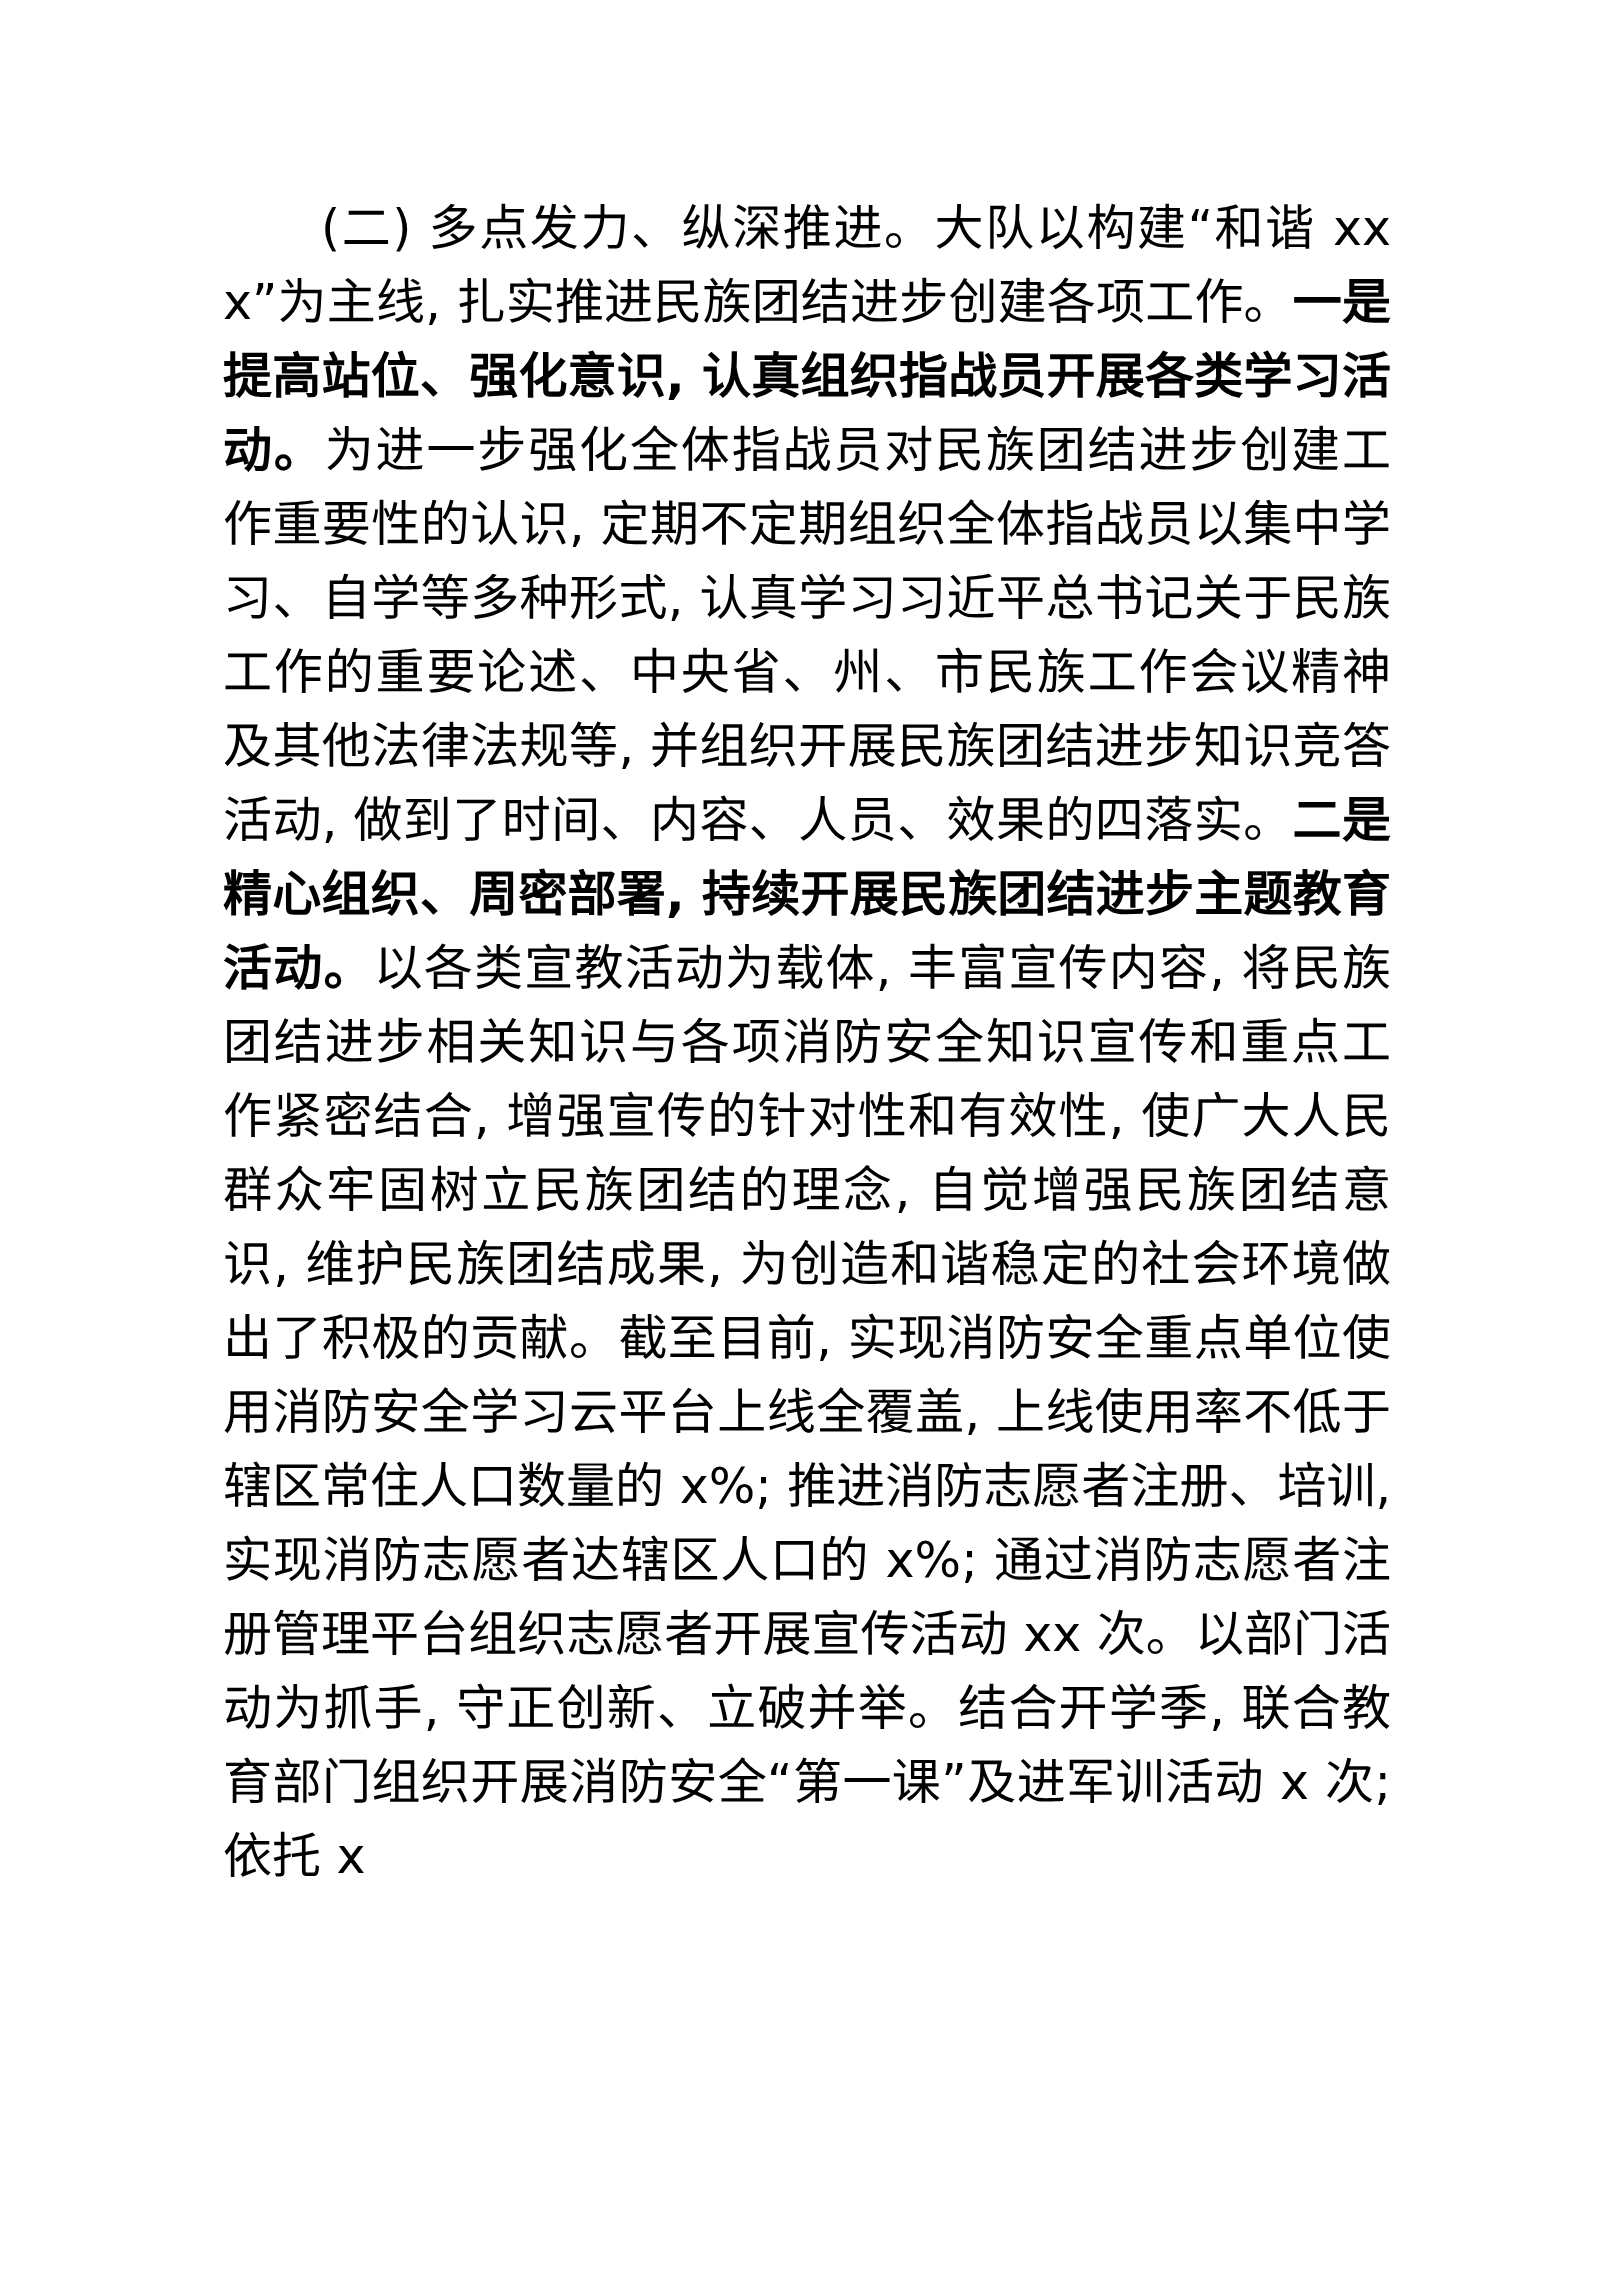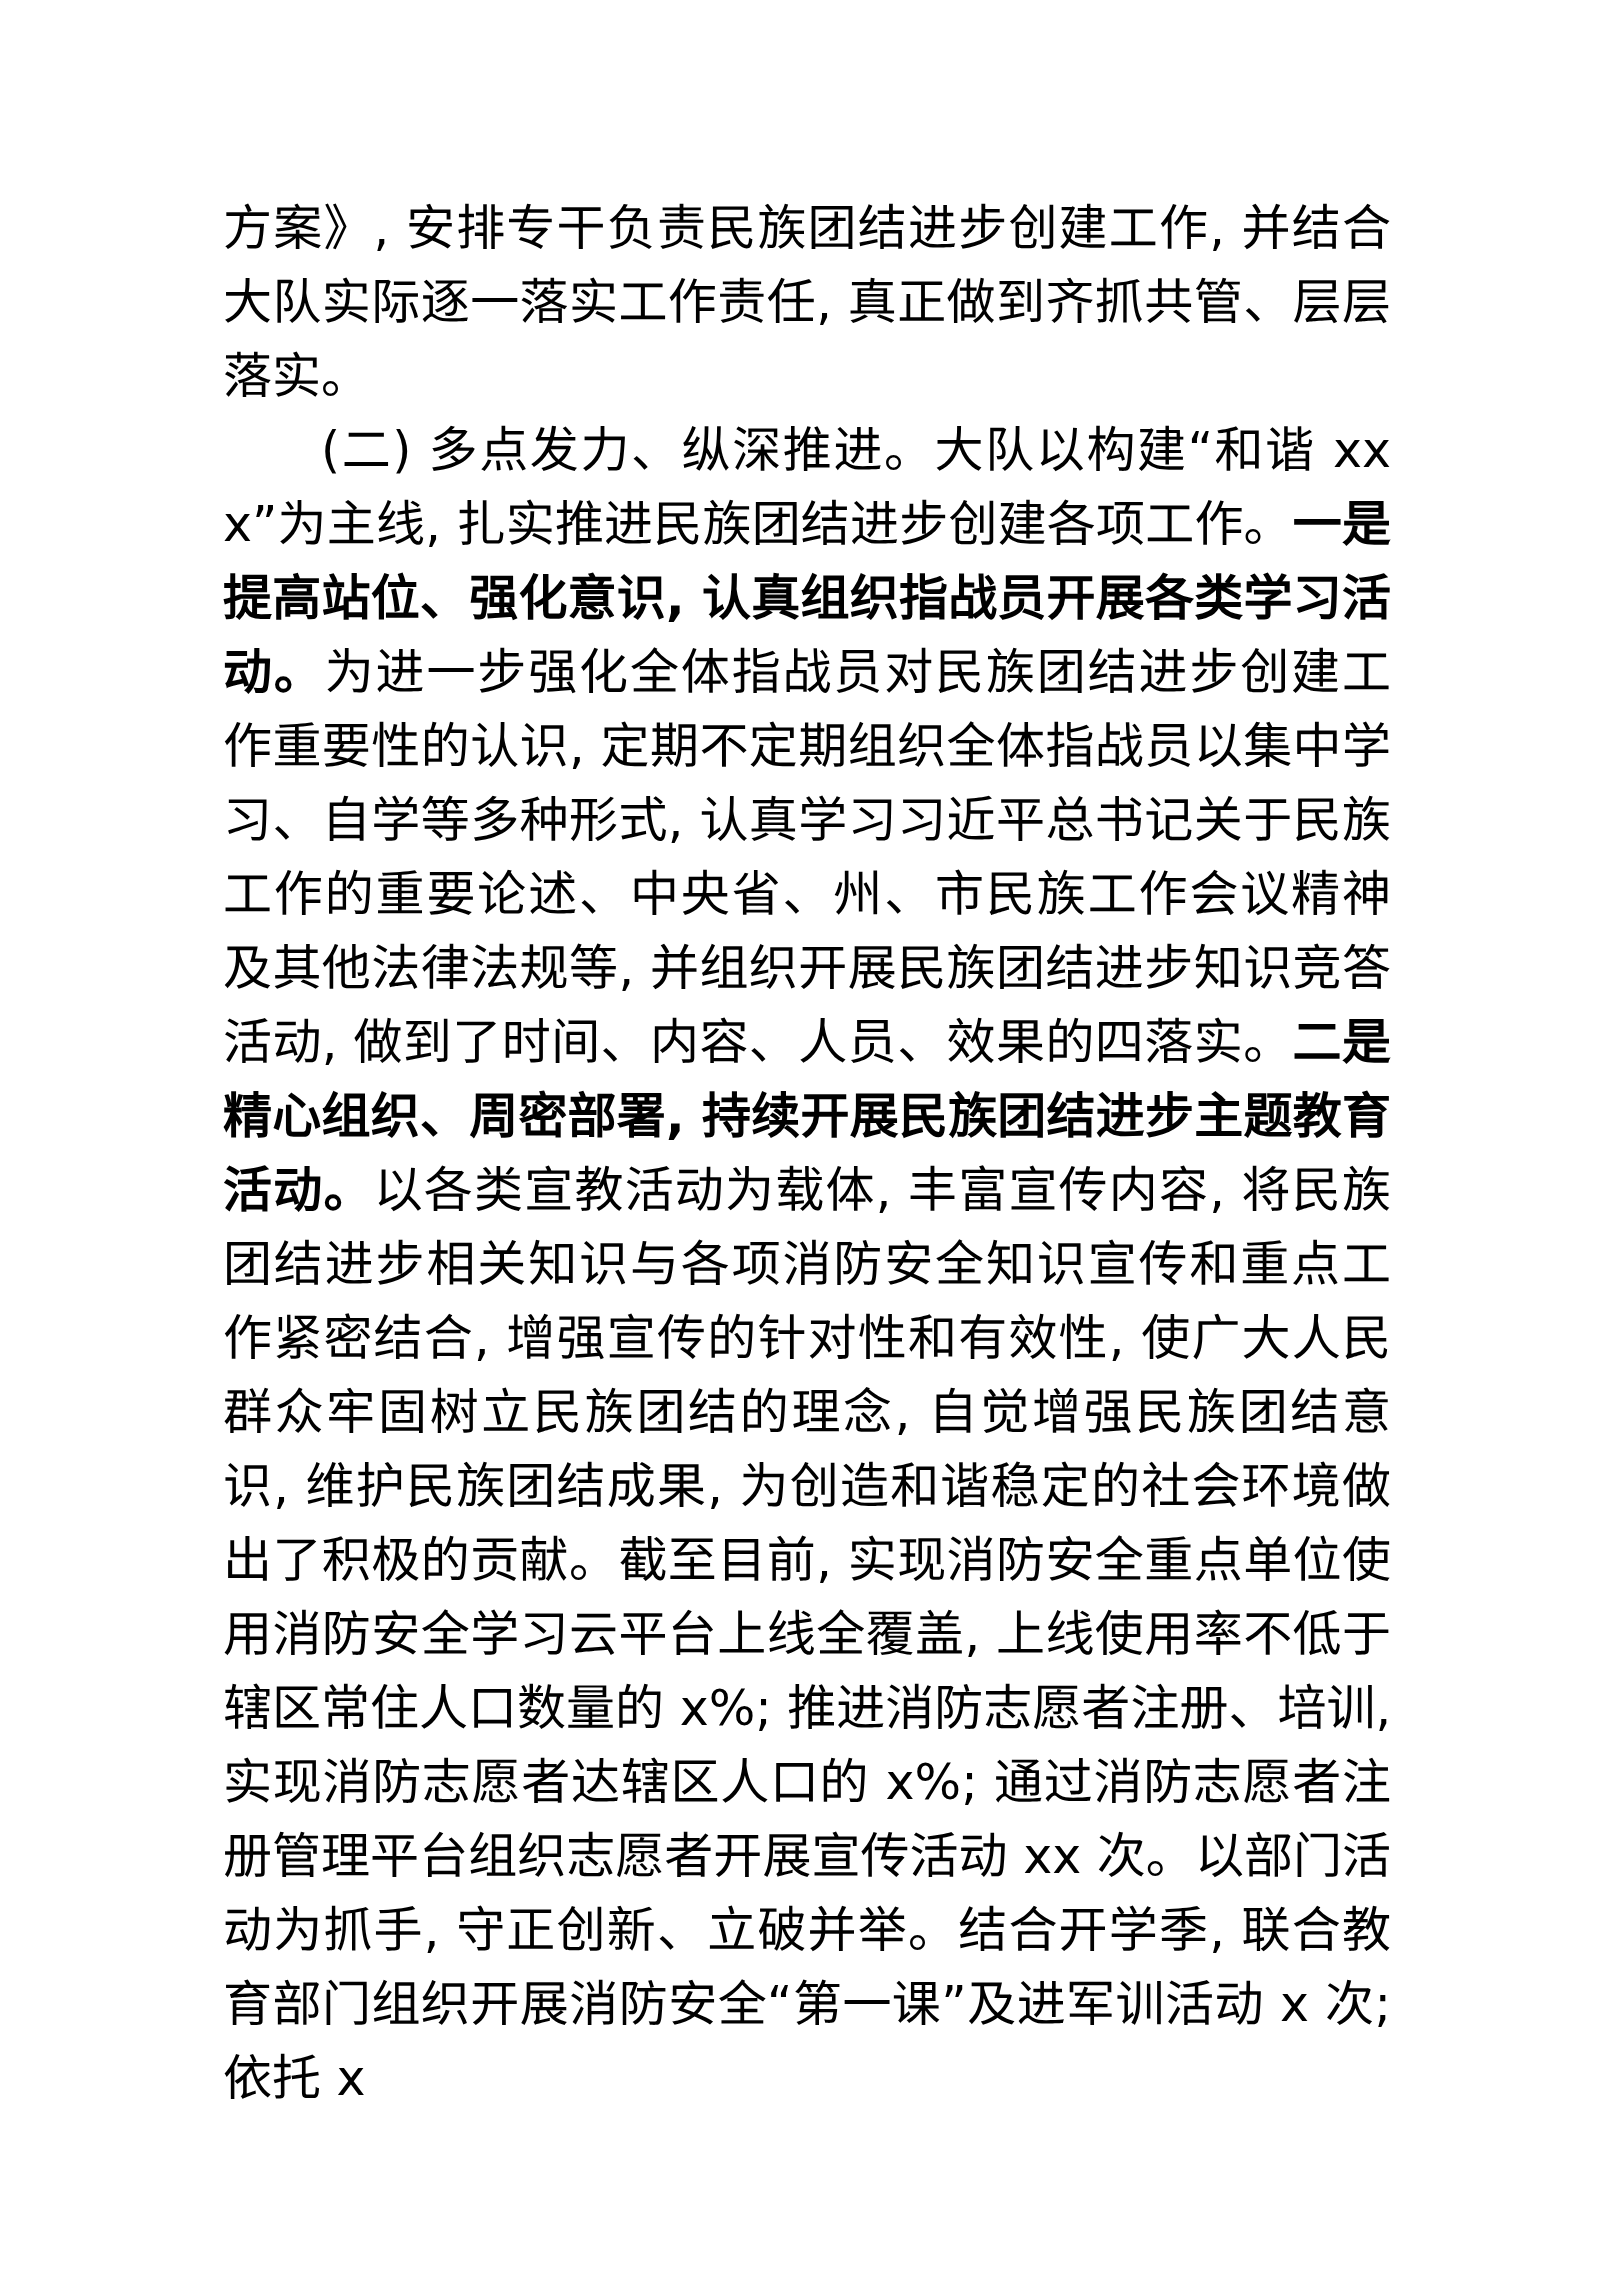--- a/index.html
+++ b/index.html
@@ -48,19 +48,18 @@
   .seg.bold {
     font-weight: 700;
   }
 </style>
 </head>
 <body>
 
 <div class="page">
   <div class="doc-body">
 
-    <p class="para"><span class="seg">方案》, 安排专干负责民族团结进步创建工作, 并结合大队实际逐一落实工作责任, 真正做到齐抓共管、层层落实。</span></p>
 
     <p class="para indent"><span class="seg">(二) 多点发力、纵深推进。大队以构建</span><span class="seg">“和谐 xxx”</span><span class="seg">为主线, 扎实推进民族团结进步创建各项工作。</span><span class="seg bold">一是提高站位、强化意识, 认真组织指战员开展各类学习活动。</span><span class="seg">为进一步强化全体指战员对民族团结进步创建工作重要性的认识, 定期不定期组织全体指战员以集中学习、自学等多种形式, 认真学习习近平总书记关于民族工作的重要论述、中央省、州、市民族工作会议精神及其他法律法规等, 并组织开展民族团结进步知识竞答活动, 做到了时间、内容、人员、效果的四落实。</span><span class="seg bold">二是精心组织、周密部署, 持续开展民族团结进步主题教育活动。</span><span class="seg">以各类宣教活动为载体, 丰富宣传内容, 将民族团结进步相关知识与各项消防安全知识宣传和重点工作紧密结合, 增强宣传的针对性和有效性, 使广大人民群众牢固树立民族团结的理念, 自觉增强民族团结意识, 维护民族团结成果, 为创造和谐稳定的社会环境做出了积极的贡献。截至目前, 实现消防安全重点单位使用消防安全学习云平台上线全覆盖, 上线使用率不低于辖区常住人口数量的 x%; 推进消防志愿者注册、培训, 实现消防志愿者达辖区人口的 x%; 通过消防志愿者注册管理平台组织志愿者开展宣传活动 xx 次。以部门活动为抓手, 守正创新、立破并举。结合开学季, 联合教育部门组织开展消防安全“第一课”及进军训活动 x 次; 依托 x</span></p>
 
   </div>
 </div>
 
 
 </body></html>

